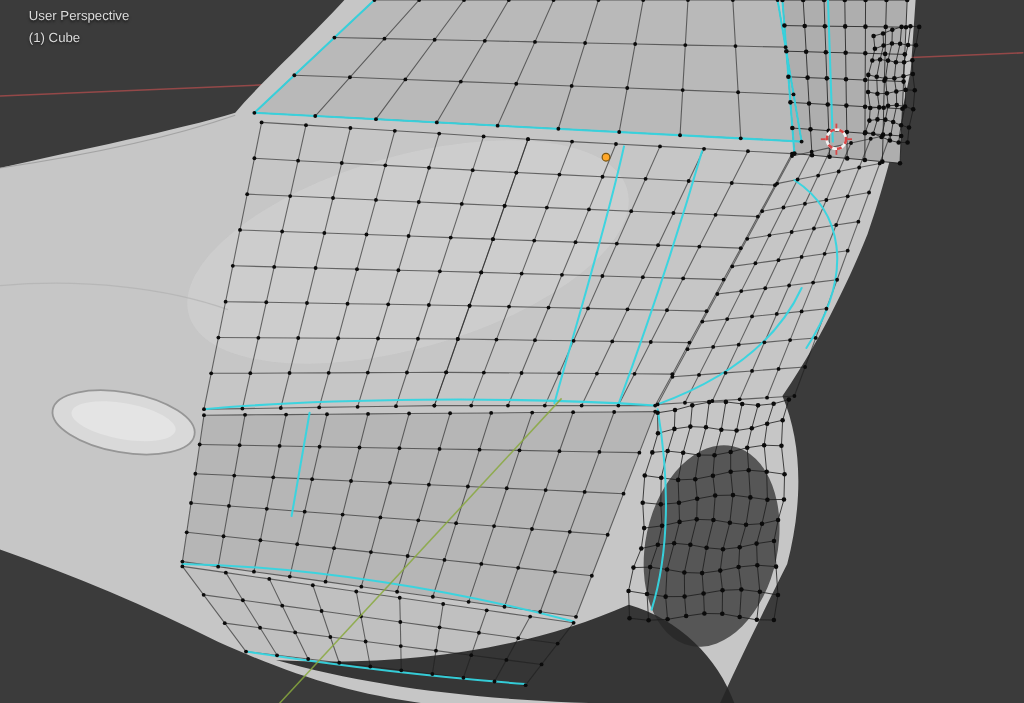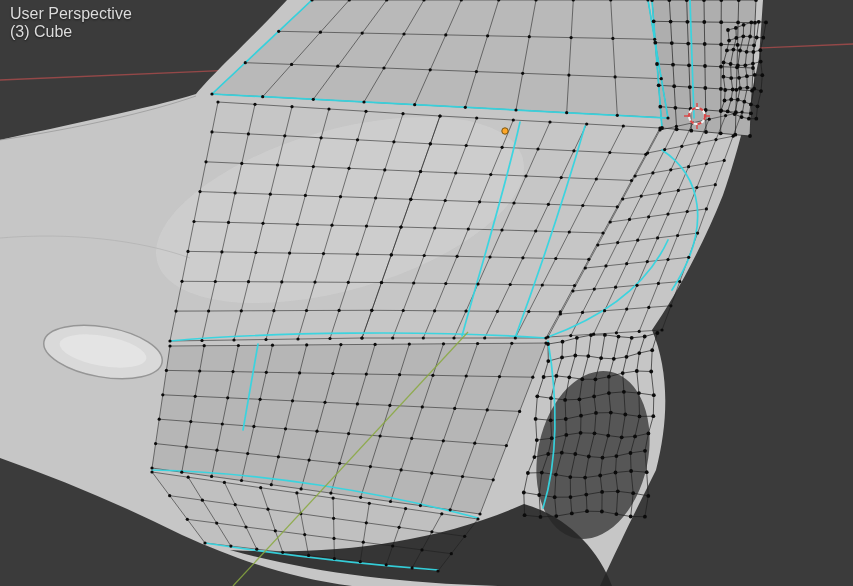--- a/index.html
+++ b/index.html
@@ -1,19 +1,19 @@
 <!DOCTYPE html>
 <html><head>
 <meta charset="utf-8">
 <style>
   html,body{margin:0;padding:0;background:#3b3b3b;width:853px;height:586px;overflow:hidden;
     font-family:"Liberation Sans", sans-serif;}
   .viewport{position:relative;width:853px;height:586px;}
   .viewport svg{display:block;}
-  .hud{position:absolute;top:5px;left:10px;color:#dcdcdc;font-size:16px;line-height:18px;
+  .hud{position:absolute;top:5px;left:24px;color:#dcdcdc;font-size:11px;line-height:18px;
     text-shadow:0 1px 2px rgba(0,0,0,.6);pointer-events:none;}
   .hud div{white-space:nowrap;}
 </style>
 </head>
 <body>
 
 <div class="viewport">
 
   <svg width="853" height="586" viewBox="0 0 853 586">
 
@@ -737,15 +737,15 @@
         <circle cx="697" cy="116" r="8" fill="none" stroke="#d84848" stroke-width="2.2" stroke-dasharray="4 4"></circle>
         <line x1="697" y1="103" x2="697" y2="107" stroke="#d84848" stroke-width="1.5"></line>
         <line x1="697" y1="125" x2="697" y2="129" stroke="#d84848" stroke-width="1.5"></line>
         <line x1="684" y1="116" x2="688" y2="116" stroke="#d84848" stroke-width="1.5"></line>
         <line x1="706" y1="116" x2="710" y2="116" stroke="#d84848" stroke-width="1.5"></line>
       </g>
   </svg>
 
   <div class="hud">
     <div>User Perspective</div>
-    <div>(3) Cube</div>
+    <div>(1) Cube</div>
   </div>
 </div>
 
 </body></html>

